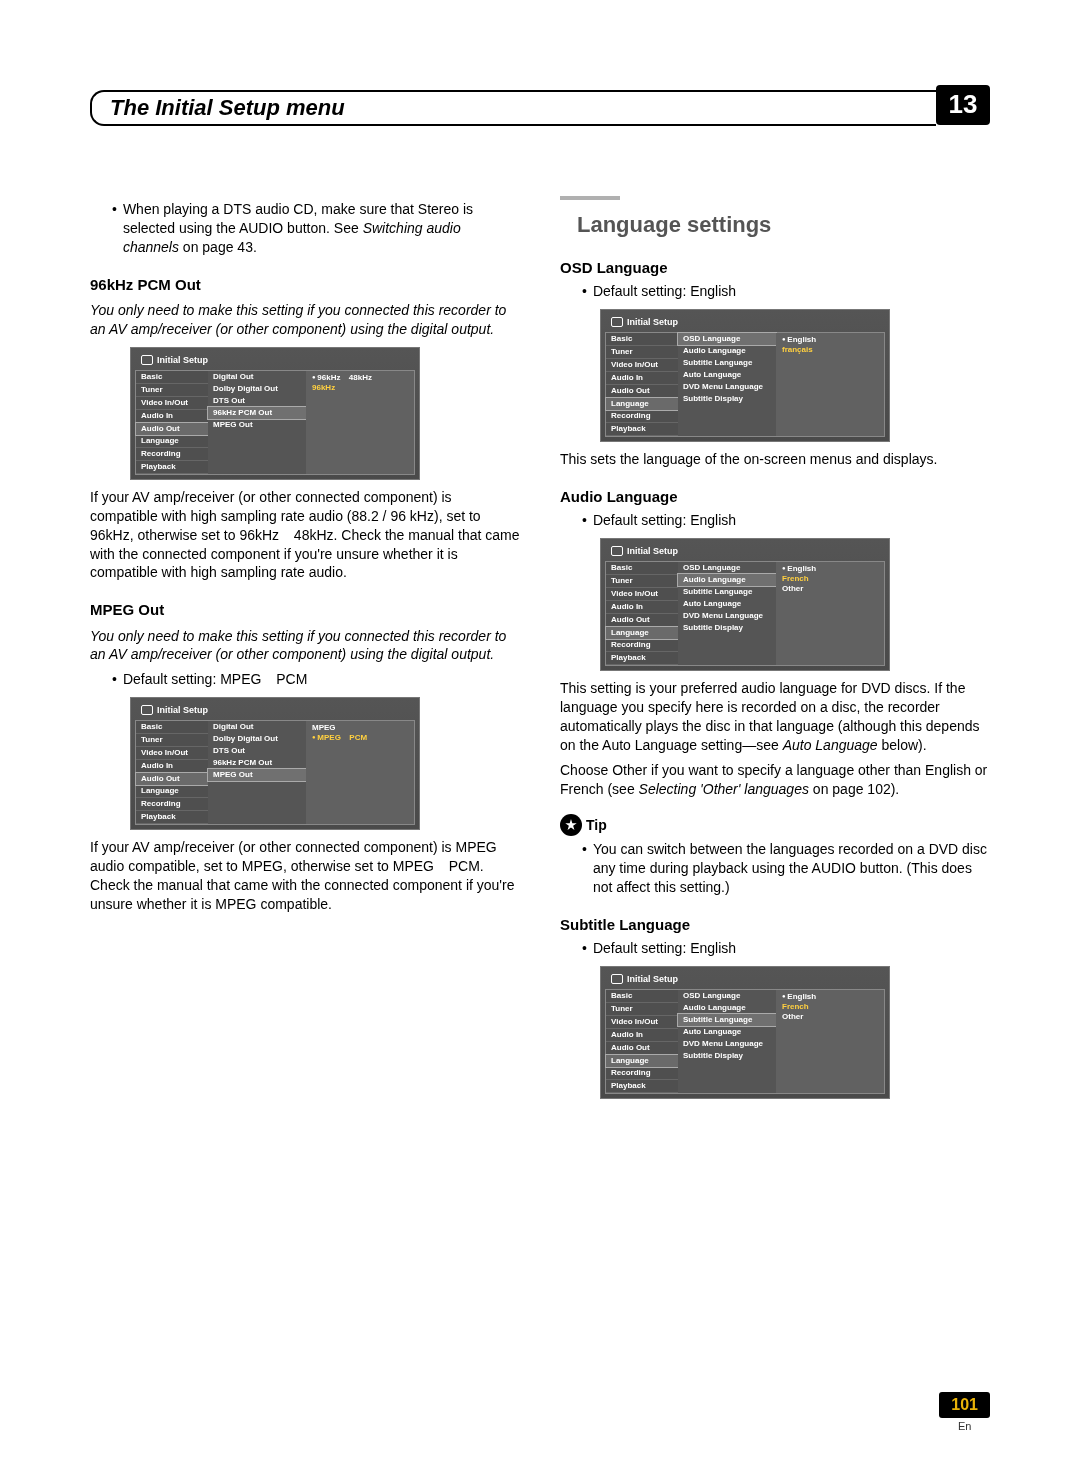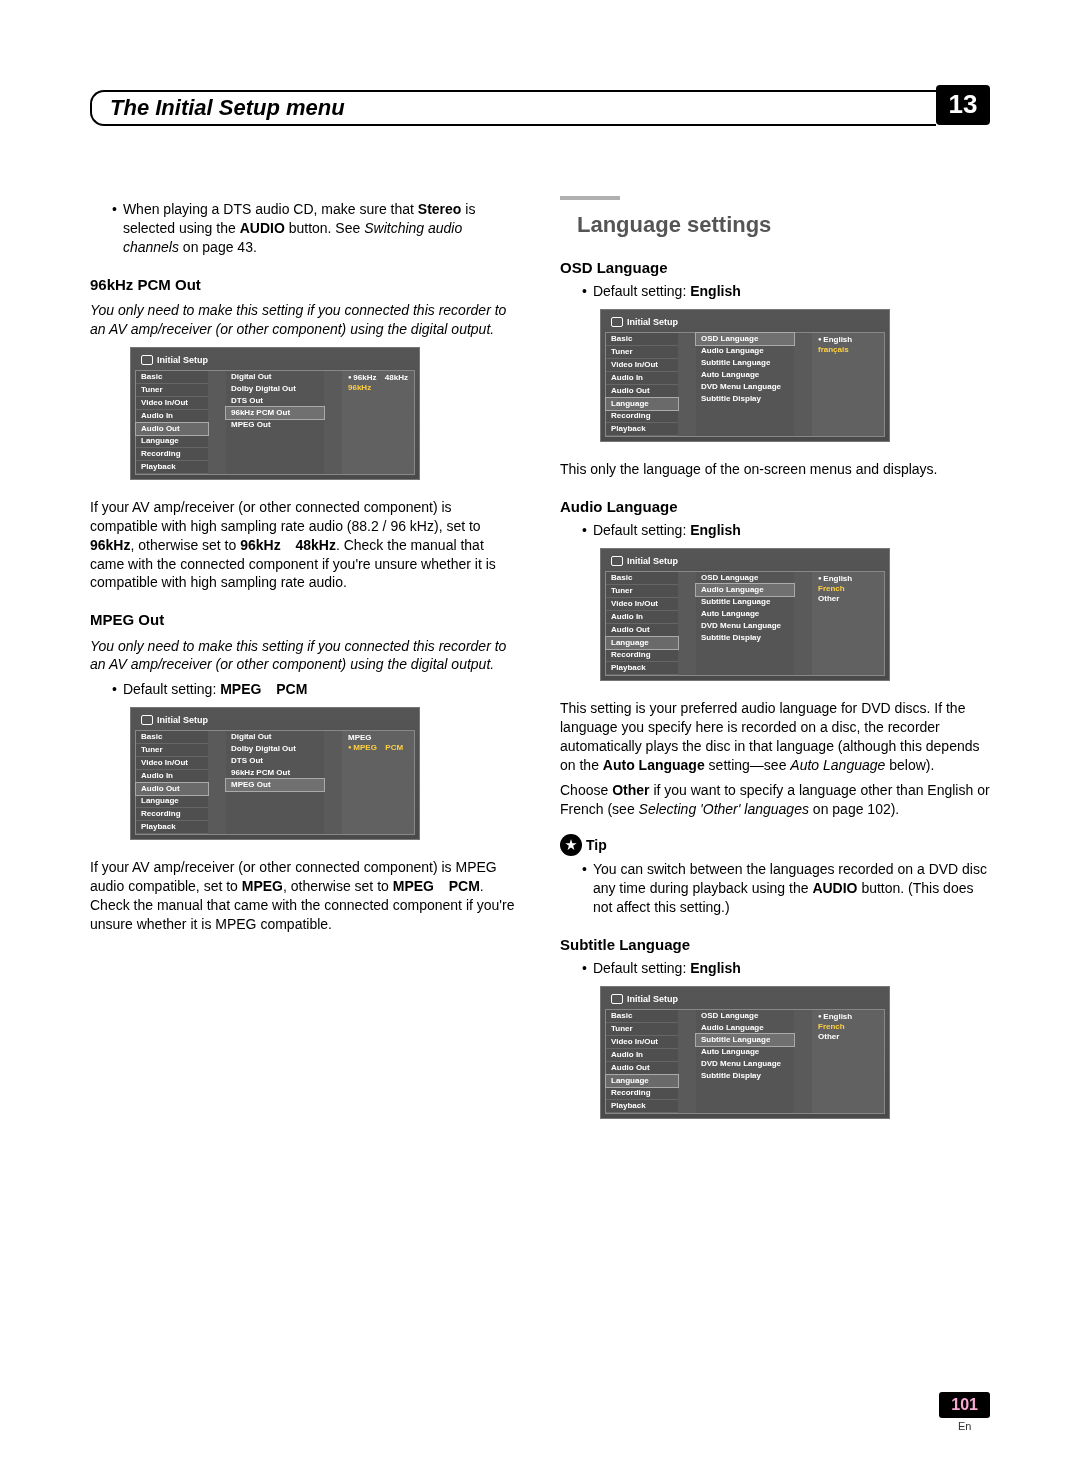--- a/index.html
+++ b/index.html
@@ -16,48 +16,48 @@
   .col { flex: 1; font-size: 14px; line-height: 1.35; }
 
   .bullet { display: flex; gap: 6px; margin: 4px 0 4px 22px; }
   .bullet::before { content: "•"; }
   .bullet > span { flex: 1; }
 
   .h-section { font-size: 22px; font-weight: bold; color: #555; margin: 10px 0 14px 17px; }
   .h-section-bar { border-top: 4px solid #b0b0b0; width: 60px; margin-bottom: 6px; display:block;}
   .h3 { font-size: 15px; font-weight: bold; margin: 18px 0 4px 0; }
   .italic { font-style: italic; }
-  strong { font-weight: bold; }
+  strong { font-weight: normal; }
   .para { margin: 6px 0; }
 
   
-  .osd { margin: 8px 0 18px 40px; width: 290px; background: linear-gradient(#555,#4a4a4a); border:1px solid #777; padding:4px; font-size:8px; color:#fff;}
+  .osd { margin: 8px 0 8px 40px; width: 290px; background: linear-gradient(#555,#4a4a4a); border:1px solid #777; padding:4px; font-size:8px; color:#fff;}
   .osd-title { font-weight:bold; font-size:9px; padding:2px 4px 4px 6px; display:flex; align-items:center; gap:4px;}
   .osd-title::before { content:""; display:inline-block; width:10px; height:8px; border:1px solid #fff; border-radius:2px;}
-  .osd-body { display:flex; background:#5a5a5a; border:1px solid #888;gap:18px;}
+  .osd-body { display:flex; background:#5a5a5a; border:1px solid #888;}
   .osd-nav { width:72px; background:#4f4f4f; }
   .osd-nav div { padding:1px 5px; font-weight:bold; font-size:8px; border-bottom:1px solid #666;}
   .osd-nav .sel { background:#6a6a6a; border:1px solid #aaa; margin:-1px;}
   .osd-mid { width:98px; background:#555; }
   .osd-mid div { padding:1px 5px; font-weight:bold; font-size:8px;}
   .osd-mid .msel { background:#707070; border:1px solid #aaa; margin:-1px;}
   .osd-opt { flex:1; background:#616161; padding:2px 4px;}
   .osd-opt div { font-size:8px; font-weight:bold; padding:0 2px;}
   .osd-opt .osel { color:#ffd040;}
   .osd-opt .dot::before { content:"\25CF\00a0"; font-size:6px; position:relative; top:-1px;}
   
   .osd-body > div > div { line-height:1.25; white-space:nowrap;}
 
   .tip-row { display:flex; align-items:center; gap:4px; margin-top:16px;}
   .tip-icon { width:22px; height:22px; background:#000; border-radius:50%; position:relative; }
   .tip-icon::before { content:""; position:absolute; inset:4px; background:#fff; clip-path: polygon(50% 0,61% 35%,98% 35%,68% 57%,79% 91%,50% 70%,21% 91%,32% 57%,2% 35%,39% 35%); transform: scale(.85);}
   .tip-label { font-weight:bold; font-size:14px;}
 
   .page-num-box { position:absolute; right:90px; bottom:50px; text-align:center;}
-  .page-num { background:#000; color:#f9a8d4; font-weight:bold; font-size:16px; padding:4px 12px; border-radius:3px;}
+  .page-num { background:#000; color:#eab308; font-weight:bold; font-size:16px; padding:4px 12px; border-radius:3px;}
   .page-lang { font-size:11px; color:#333; margin-top:2px;}
 </style>
 </head>
 <body>
 
 <div class="page">
 
   <div class="chapter-bar">
     <div class="chapter-title-wrap">
       <span class="chapter-title">The Initial Setup menu</span>
@@ -169,21 +169,21 @@
               <div>Auto Language</div>
               <div>DVD Menu Language</div>
               <div>Subtitle Display</div>
             </div>
             <div class="osd-opt">
               <div class="dot">English</div>
               <div class="osel">français</div>
             </div>
           </div>
         </div>
-      <div class="para">This only the language of the on-screen menus and displays.</div>
+      <div class="para">This sets the language of the on-screen menus and displays.</div>
 
       <div class="h3">Audio Language</div>
       <div class="bullet">
           <span><span>Default setting: </span><strong>English</strong></span>
         </div>
       <div class="osd">
           <div class="osd-title">Initial Setup</div>
           <div class="osd-body">
             <div class="osd-nav">
               <div>Basic</div>

